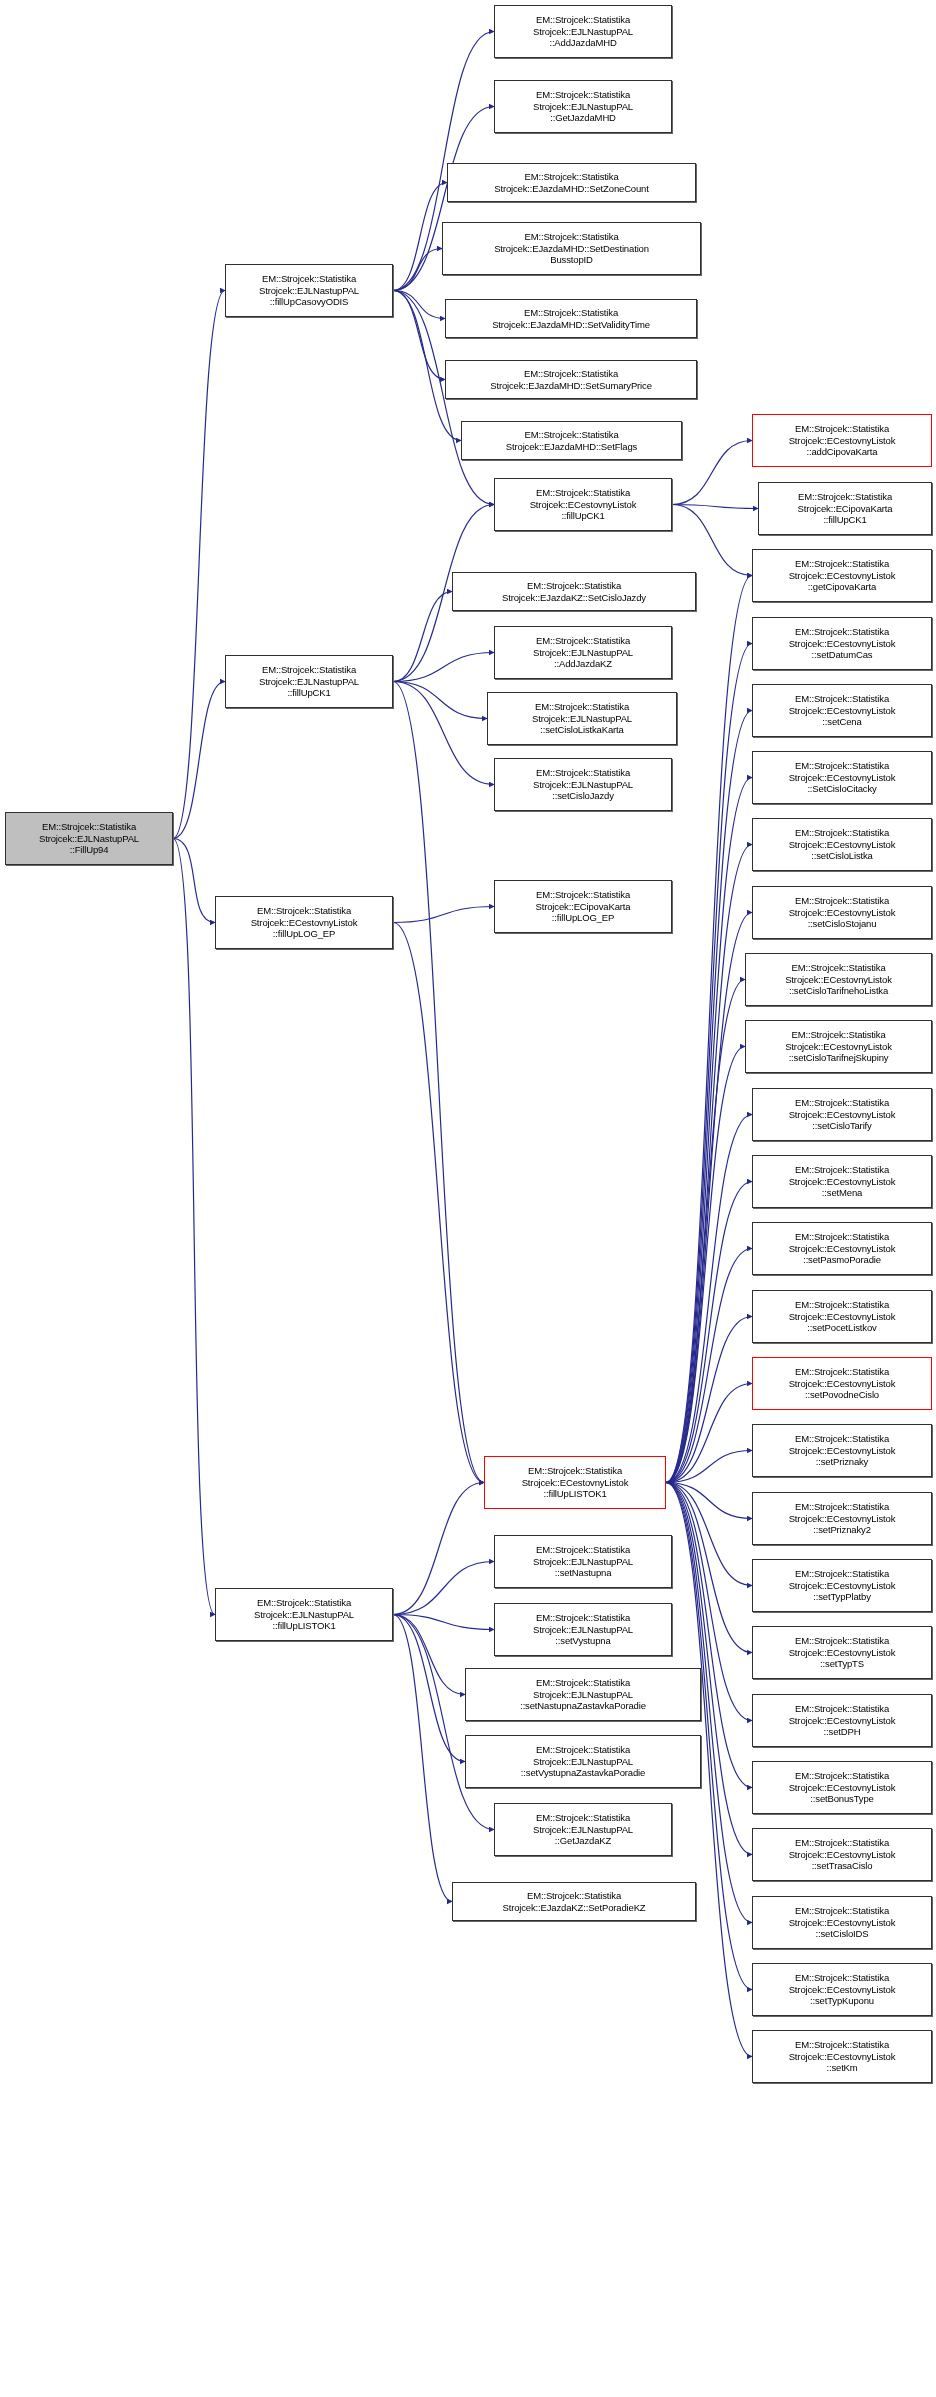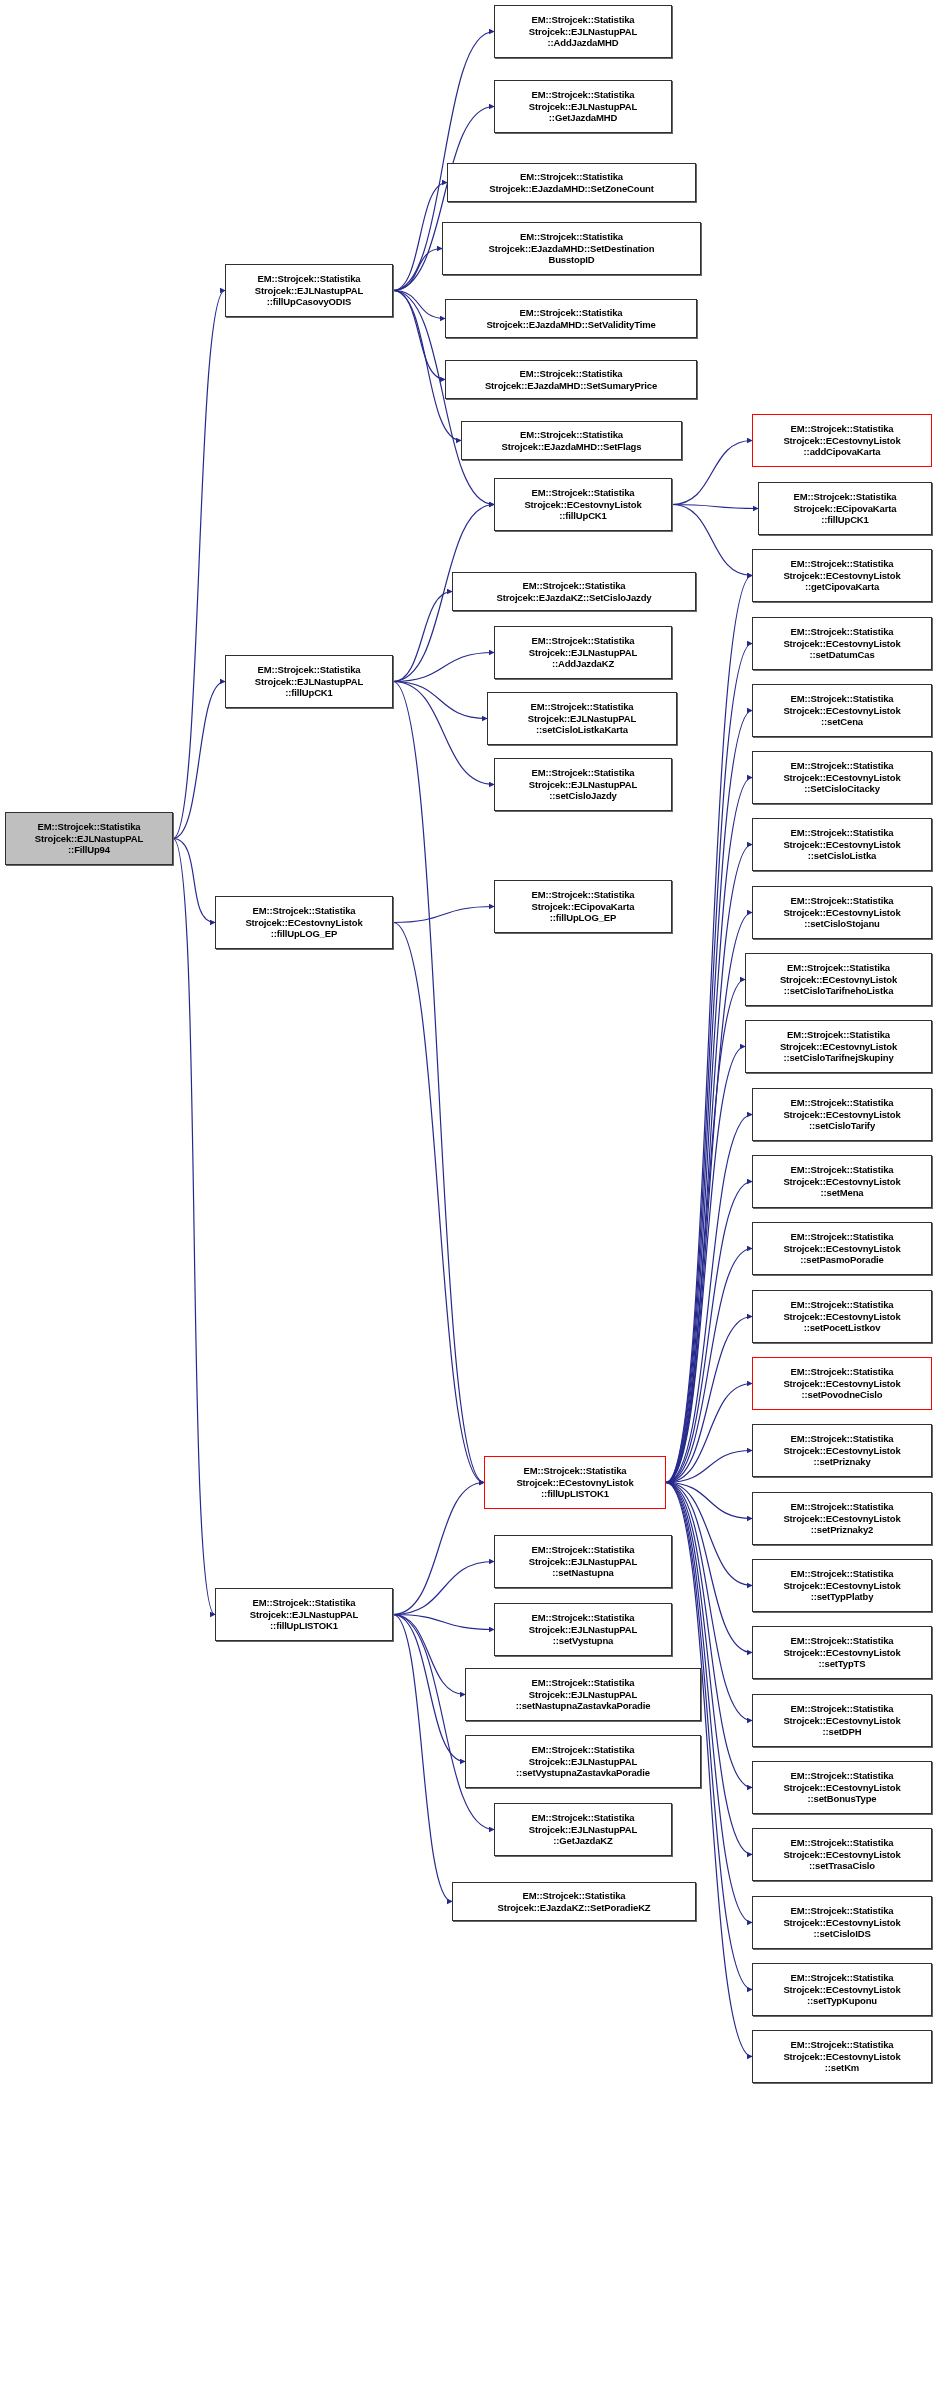--- a/index.html
+++ b/index.html
@@ -40,21 +40,20 @@
     align-items: center;
     justify-content: center;
     text-align: center;
     font-size: 9.5px;
     line-height: 11.6px;
     color: #000000;
     letter-spacing: -0.15px;
     padding: 7px 3px;
     cursor: pointer;
     box-shadow: 1px 1px 0 0 #666666;
-    font-weight: bold;
   }
   .node.root {
     background: #bfbfbf;
     border: 1px solid #303030;
   }
   .node.flagged {
     border: 1px solid #ff0000;
     box-shadow: none;
   }
   .node .label {

